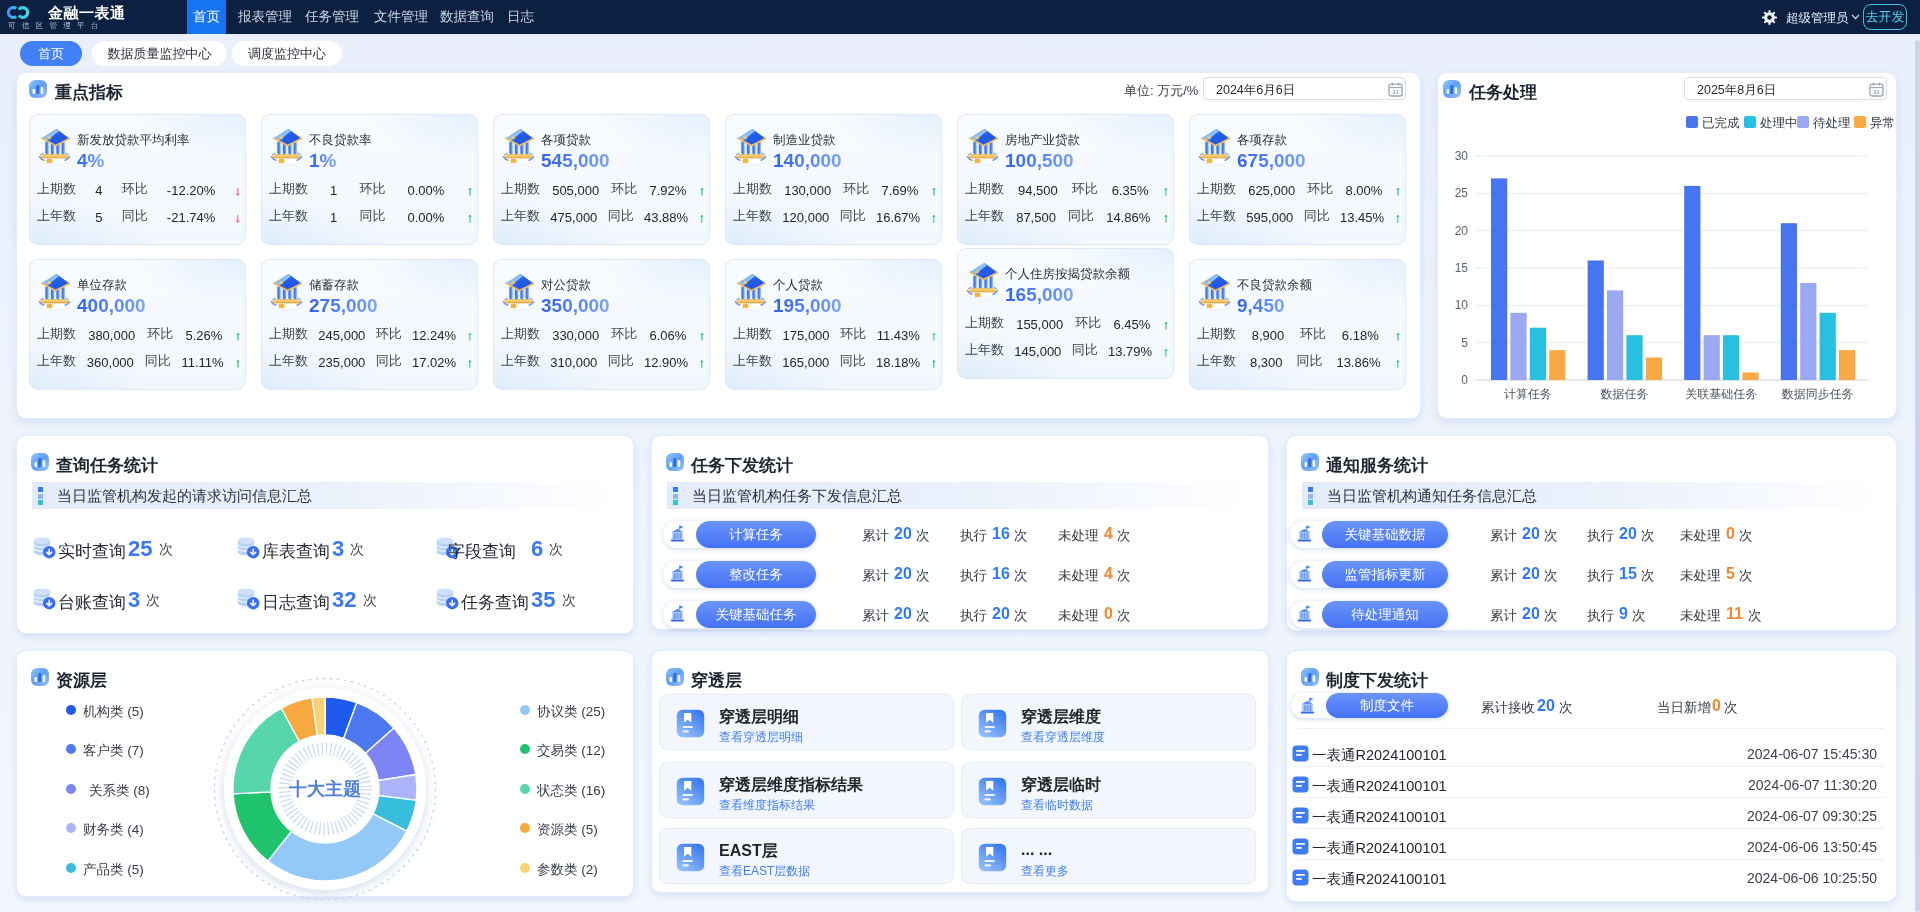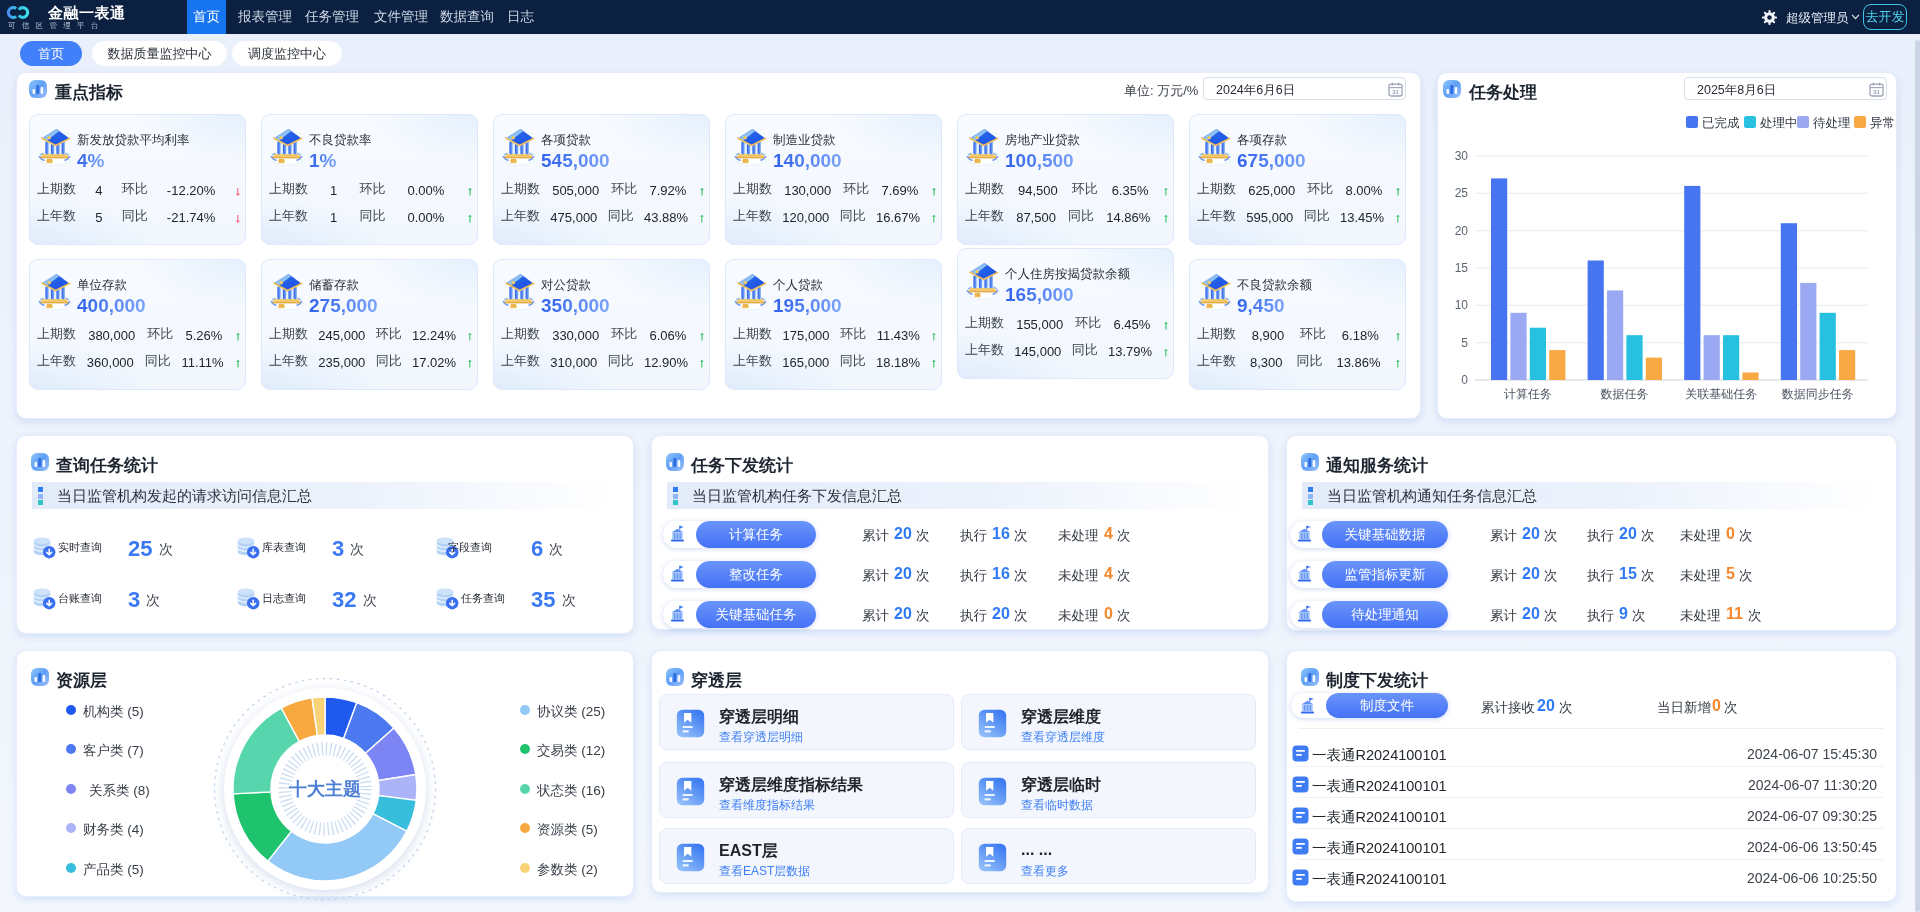--- a/index.html
+++ b/index.html
@@ -20,21 +20,21 @@
 .mc-v{position:absolute;left:47px;top:35px;font-size:19px;font-weight:bold;
 background:linear-gradient(90deg,#3061ee,#7aa4fa);-webkit-background-clip:text;background-clip:text;color:transparent;}
 .mc-row{position:absolute;left:0;width:217px;height:15px;font-size:13px;color:#3f454d;display:flex;justify-content:space-between;align-items:flex-end;padding:0 6px 0 7px;}
 .mc-n{color:#21262d;}
 .mc-p{color:#21262d;}
 .mc-ar{font-weight:bold;font-size:13px;}
 .up{color:#2fbe62;text-shadow:0.4px 0 0 #2fbe62;} .down{color:#f34d6b;text-shadow:0.4px 0 0 #f34d6b;}
 .band{position:absolute;height:27px;background:linear-gradient(90deg,#e3ebfa 0%,#ecf2fc 55%,rgba(255,255,255,0) 100%);}
 .band-t{position:absolute;left:25px;top:5px;font-size:15px;color:#2c323c;}
 .sq{position:absolute;left:6px;width:5px;height:5px;}
-.q-label{font-size:11px;color:#272c34;}
+.q-label{font-size:17px;color:#272c34;}
 .q-num{font-size:22px;font-weight:bold;color:#3a78f6;}
 .q-ci{font-size:14px;color:#40454e;}
 .cap{position:absolute;height:27px;background:#fff;border-radius:14px;box-shadow:0 1px 5px rgba(110,140,210,.35);}
 .cap-blue{position:absolute;top:0;height:27px;border-radius:14px;background:linear-gradient(180deg,#6b94fa,#4472f6);
 color:#fff;font-size:13.5px;text-align:center;line-height:27px;}
 .st-l{position:absolute;font-size:13.5px;color:#363c45;}
 .st-n{position:absolute;font-size:16px;font-weight:bold;color:#2f7bf7;}
 .st-o{color:#f5882c;}
 .pc{position:absolute;background:#f3f7fd;border:1px solid #e3ebf9;border-radius:8px;width:295px;height:56px;}
 .pc-t{position:absolute;left:59px;top:12px;font-size:16px;font-weight:bold;color:#20252c;}

